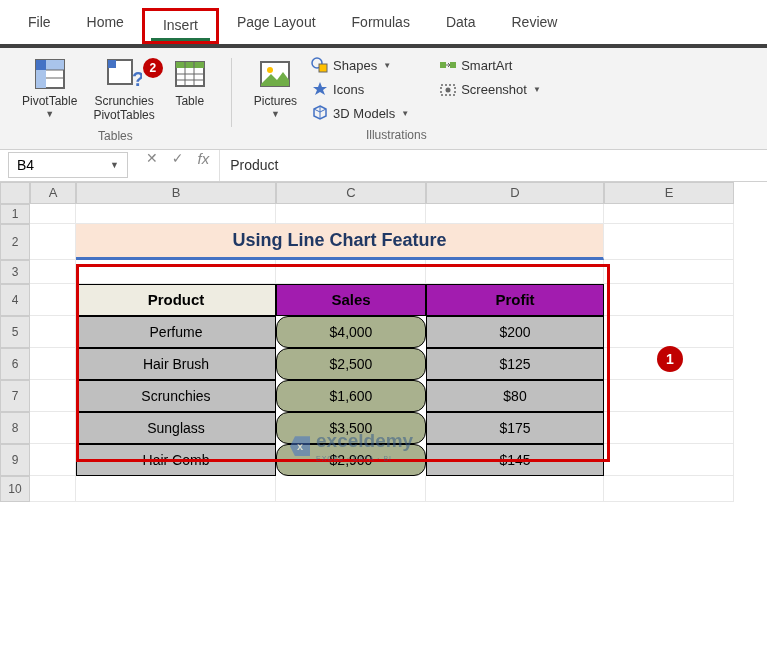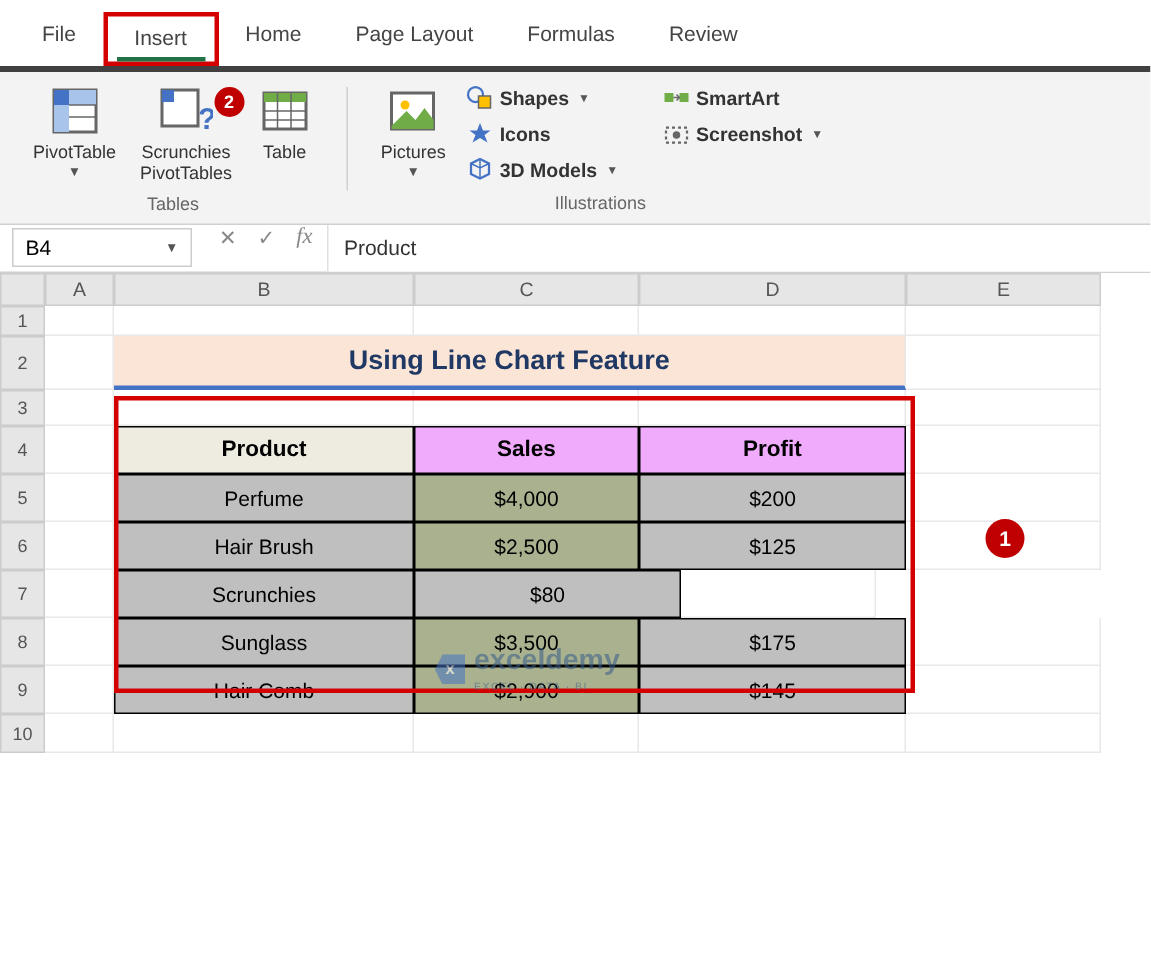--- a/index.html
+++ b/index.html
@@ -19,31 +19,31 @@
 .ribbon-sep { width: 1px; background: #d0d0d0; margin: 4px 0 20px 0; }
 
 .big-btn { display: flex; flex-direction: column; align-items: center; padding: 2px 6px; cursor: pointer; min-width: 50px; position: relative; }
 .big-btn .icon { width: 36px; height: 36px; margin-bottom: 2px; }
 .big-btn .lbl { font-size: 12px; text-align: center; line-height: 1.2; color: #333; }
 .big-btn .chev { font-size: 9px; color: #555; margin-top: 1px; }
 
 .badge { position: absolute; top: 4px; right: -2px; width: 20px; height: 20px; background: #c00000; color: #fff; border-radius: 50%; display: flex; align-items: center; justify-content: center; font-size: 12px; font-weight: bold; }
 
 .small-btn-col { display: flex; flex-direction: column; gap: 2px; }
-.small-btn { display: flex; align-items: center; gap: 4px; padding: 2px 4px; cursor: pointer; font-size: 13px; color: #333; font-weight: bold; }
+.small-btn { display: flex; align-items: center; gap: 4px; padding: 2px 4px; cursor: pointer; font-size: 13px; color: #333; }
 .small-btn .icon-sm { width: 18px; height: 18px; display: inline-flex; align-items: center; justify-content: center; }
 .small-btn .chev-sm { font-size: 8px; color: #555; margin-left: 2px; }
 
 
 .formula-bar { display: flex; align-items: flex-start; border-bottom: 1px solid #d0d0d0; background: #fff; height: 32px; }
 .name-box { width: 120px; border: 1px solid #ccc; margin: 2px 8px; padding: 4px 8px; display: flex; justify-content: space-between; align-items: center; }
 .name-box .chev-sm { font-size: 9px; color: #555; }
 .fb-btns { display: flex; gap: 14px; padding: 0 10px; color: #888; }
 .fb-btns span { cursor: pointer; }
-.fx { font-style: italic; font-family: Liberation Serif, serif; font-size: 15px; }
+.fx { font-style: italic; font-family: Liberation Sans, sans-serif; font-size: 15px; }
 .formula-input { flex: 1; padding: 4px 10px; border: none; outline: none; font-size: 14px; color: #333; border-left: 1px solid #e0e0e0; height: 100%; }
 .row-header { width: 30px; background: #e6e6e6; border: 1px solid #ccc; text-align: center; font-size: 12px; color: #555; display: flex; align-items: center; justify-content: center; }
 .col-header { background: #e6e6e6; border: 1px solid #ccc; text-align: center; font-size: 13px; color: #555; padding: 2px 0; }
 .col-A { width: 46px; }
 .col-B { width: 200px; }
 .col-C { width: 150px; }
 .col-D { width: 178px; }
 .col-E { width: 130px; }
 
 .selectall { width: 30px; height: 22px; background: #e6e6e6; border: 1px solid #ccc; }
@@ -51,24 +51,24 @@
 .grid-body { display: flex; flex-direction: column; }
 .row { display: flex; height: 32px; }
 .row.r1 { height: 20px; }
 .row.r2 { height: 36px; }
 .row.r3 { height: 24px; }
 .row.r10 { height: 26px; }
 .cell { border-right: 1px solid #e8e8e8; border-bottom: 1px solid #e8e8e8; display: flex; align-items: center; justify-content: center; padding: 0 6px; position: relative; text-align: right; }
 
 
 .title-cell { background: #fbe5d6; font-weight: bold; font-size: 18px; color: #203864; border-bottom: 3px solid #4472c4; }
-.tbl-hdr { background: #f0abfc; font-weight: bold; font-size: 15px; border: 1px solid #000; }
+.tbl-hdr { background: #a21caf; font-weight: bold; font-size: 15px; border: 1px solid #000; }
 .tbl-hdr.first { background: #eeece1; }
 .tbl-cell { background: #bfbfbf; border: 1px solid #000; font-size: 14px; }
-.tbl-cell.salescol { background: #a9b18e; }
+.tbl-cell.salescol { background: #a9b18e; border-radius: 12px; }
 
 
 .sel-border { border: 3px solid #d40000; position: absolute; pointer-events: none; }
 .sel-outer { left: 76px; top: 82px; width: 534px; height: 198px; }
 
 .callout { position: absolute; width: 26px; height: 26px; background: #c00000; color: #fff; border-radius: 50%; display: flex; align-items: center; justify-content: center; font-weight: bold; font-size: 14px; }
 .callout1 { right: 84px; top: 164px; }
 
 .watermark { position: absolute; left: 290px; top: 248px; opacity: 0.55; display: flex; align-items: center; gap: 6px; font-size: 10px; color: #385d8a; pointer-events: none; }
 .watermark .wm-icon { width: 20px; height: 20px; background: #4472c4; clip-path: polygon(0 50%, 25% 0, 100% 0, 100% 100%, 25% 100%); display: flex; align-items: center; justify-content: center; color: #fff; font-size: 11px; font-weight: bold; }
@@ -77,24 +77,25 @@
 
 .sheet-area { position: relative; }
 
 svg { display: block; }
 </style>
 </head>
 <body>
 
 <div class="tabs">
   <div class="tab">File</div>
+  <div class="tab">Home</div>
   <div class="tab active">Insert</div>
-  <div class="tab">Home</div>
   <div class="tab">Page Layout</div>
   <div class="tab">Formulas</div>
+  <div class="tab">Data</div>
   <div class="tab">Review</div>
 </div>
 
 <div class="ribbon">
   <div class="group">
     <div class="group-items">
       <div class="big-btn">
         <span class="icon">
           <svg viewBox="0 0 36 36">
               <rect x="4" y="4" width="28" height="28" fill="#fff" stroke="#666" stroke-width="2"></rect>
@@ -277,20 +278,21 @@
       <div class="cell col-A"></div>
       <div class="cell col-B tbl-cell">Hair Brush</div>
       <div class="cell col-C tbl-cell salescol">$2,500</div>
       <div class="cell col-D tbl-cell">$125</div>
       <div class="cell col-E"></div>
     </div>
     <div class="row">
       <div class="row-header">7</div>
       <div class="cell col-A"></div>
       <div class="cell col-B tbl-cell">Scrunchies</div>
+      <div class="cell col-C tbl-cell salescol">$1,600</div>
       <div class="cell col-D tbl-cell">$80</div>
       <div class="cell col-E"></div>
     </div>
     <div class="row">
       <div class="row-header">8</div>
       <div class="cell col-A"></div>
       <div class="cell col-B tbl-cell">Sunglass</div>
       <div class="cell col-C tbl-cell salescol">$3,500</div>
       <div class="cell col-D tbl-cell">$175</div>
       <div class="cell col-E"></div>

